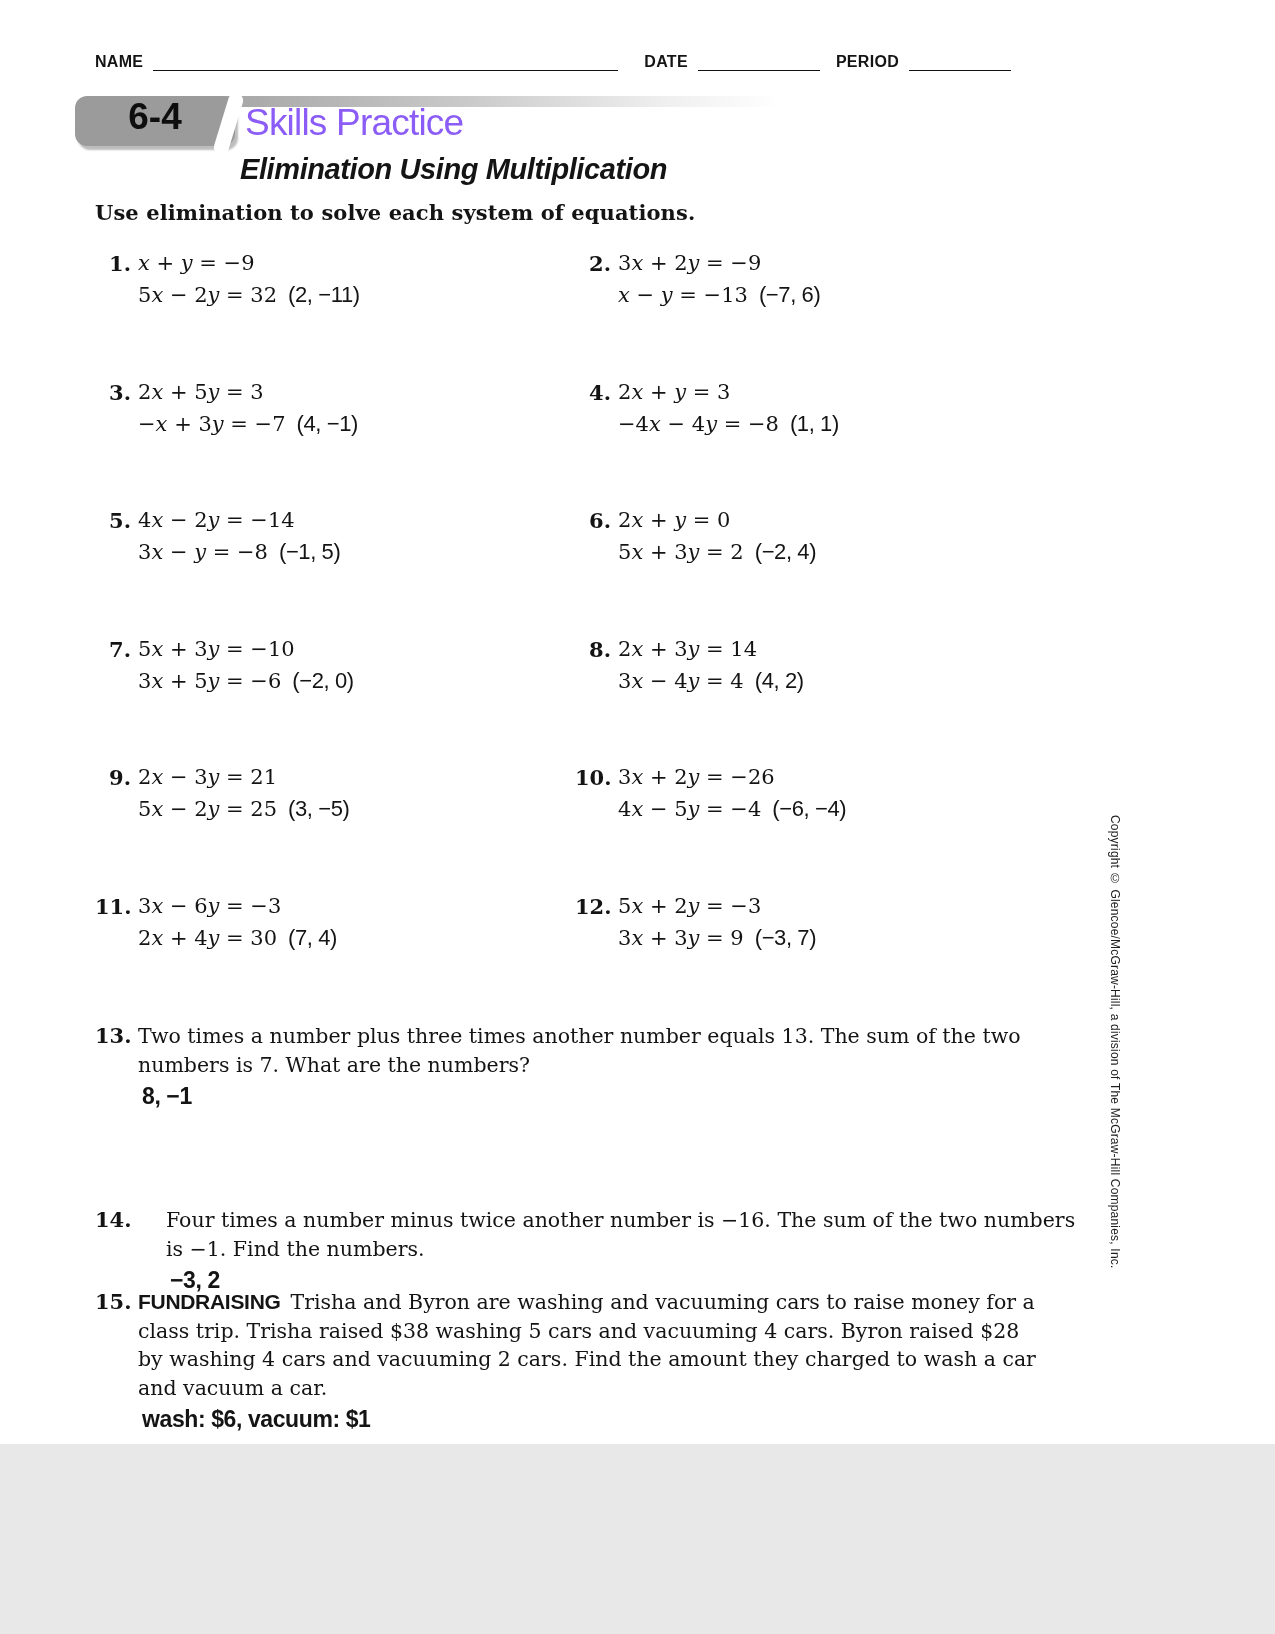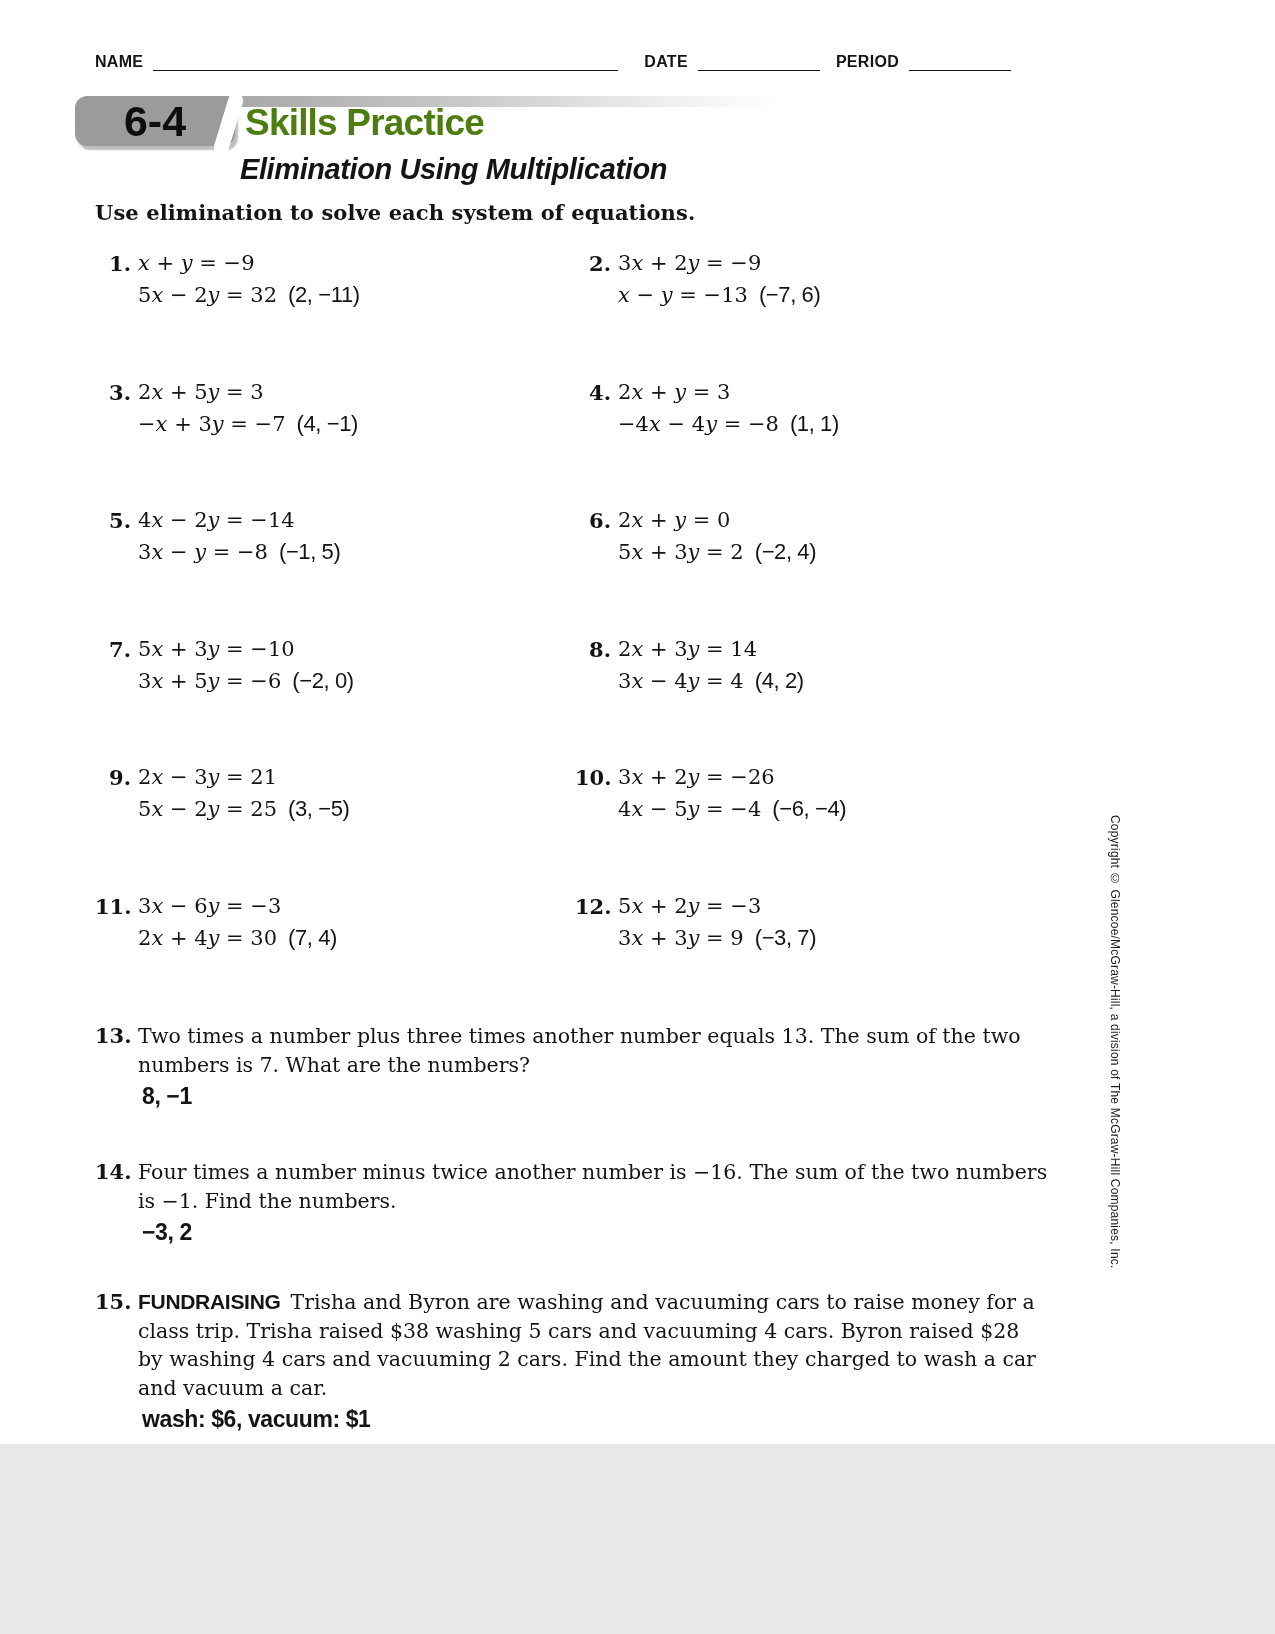--- a/index.html
+++ b/index.html
@@ -26,32 +26,32 @@
   
   .lesson-header{position:absolute;top:96px;left:75px;width:950px;height:100px;}
   .grad-band{
     position:absolute;top:0;left:130px;width:575px;height:11px;
     background:linear-gradient(to right,#a3a3a3 0%,#c9c9c9 45%,#efefef 80%,#ffffff 100%);
   }
   .lesson-tab{
     position:absolute;top:0;left:0;width:160px;height:50px;
     background:#9b9b9b;border-radius:12px;
     box-shadow:3px 4px 2px #bdbdbd;
-    display:flex;align-items:flex-end;justify-content:center;
-    font-family:"Liberation Sans", sans-serif;
-    font-size:43px;font-weight:bold;color:#0e0e0e;
+    display:flex;align-items:flex-start;justify-content:center;
+    font-family:"Liberation Sans", sans-serif;
+    font-size:37px;font-weight:bold;color:#0e0e0e;
   }
   .tab-slash{
     position:absolute;top:-4px;left:146px;width:15px;height:64px;
     background:#fff;transform:rotate(17deg);border-radius:9px;
   }
   .lesson-title{
     position:absolute;top:6px;left:170px;
     font-family:"Liberation Sans", sans-serif;
-    font-size:37px;font-weight:bold;letter-spacing:-.8px;color:#4d7c0f;
+    font-size:37px;font-weight:normal;letter-spacing:-.8px;color:#8b5cf6;
     white-space:nowrap;
   }
   .worksheet-subtitle{
     position:absolute;top:153px;left:240px;
     font-family:"Liberation Sans", sans-serif;
     font-size:29px;font-weight:bold;font-style:italic;letter-spacing:-.4px;
     white-space:nowrap;
   }
   .instructions{
     position:absolute;top:200px;left:95px;
@@ -67,21 +67,21 @@
   .eqs{font-size:21px;line-height:31px;white-space:nowrap;}
   .eq i{font-family:"DejaVu Serif", serif;}
   .answer{
     font-family:"Liberation Sans", sans-serif;
     font-weight:normal;font-size:22px;letter-spacing:-.4px;
     margin-left:11px;
   }
   
   .word-problem{position:absolute;left:95px;display:flex;align-items:flex-start;}
   .wp13{top:1022px;}
-  .wp14{top:1158px;}
+  .wp14{top:1206px;gap:28px;}
   .wp15{top:1288px;}
   .wnum{width:36px;flex:none;text-align:right;margin-right:7px;font-weight:bold;font-size:21px;line-height:28.5px;}
   .wtext{width:912px;font-size:20.5px;line-height:28.5px;}
   .wp-label{
     font-family:"Liberation Sans", sans-serif;
     font-weight:bold;font-size:21px;letter-spacing:-.3px;
     padding-right:10px;
   }
   .wp-answer{
     font-family:"Liberation Sans", sans-serif;

